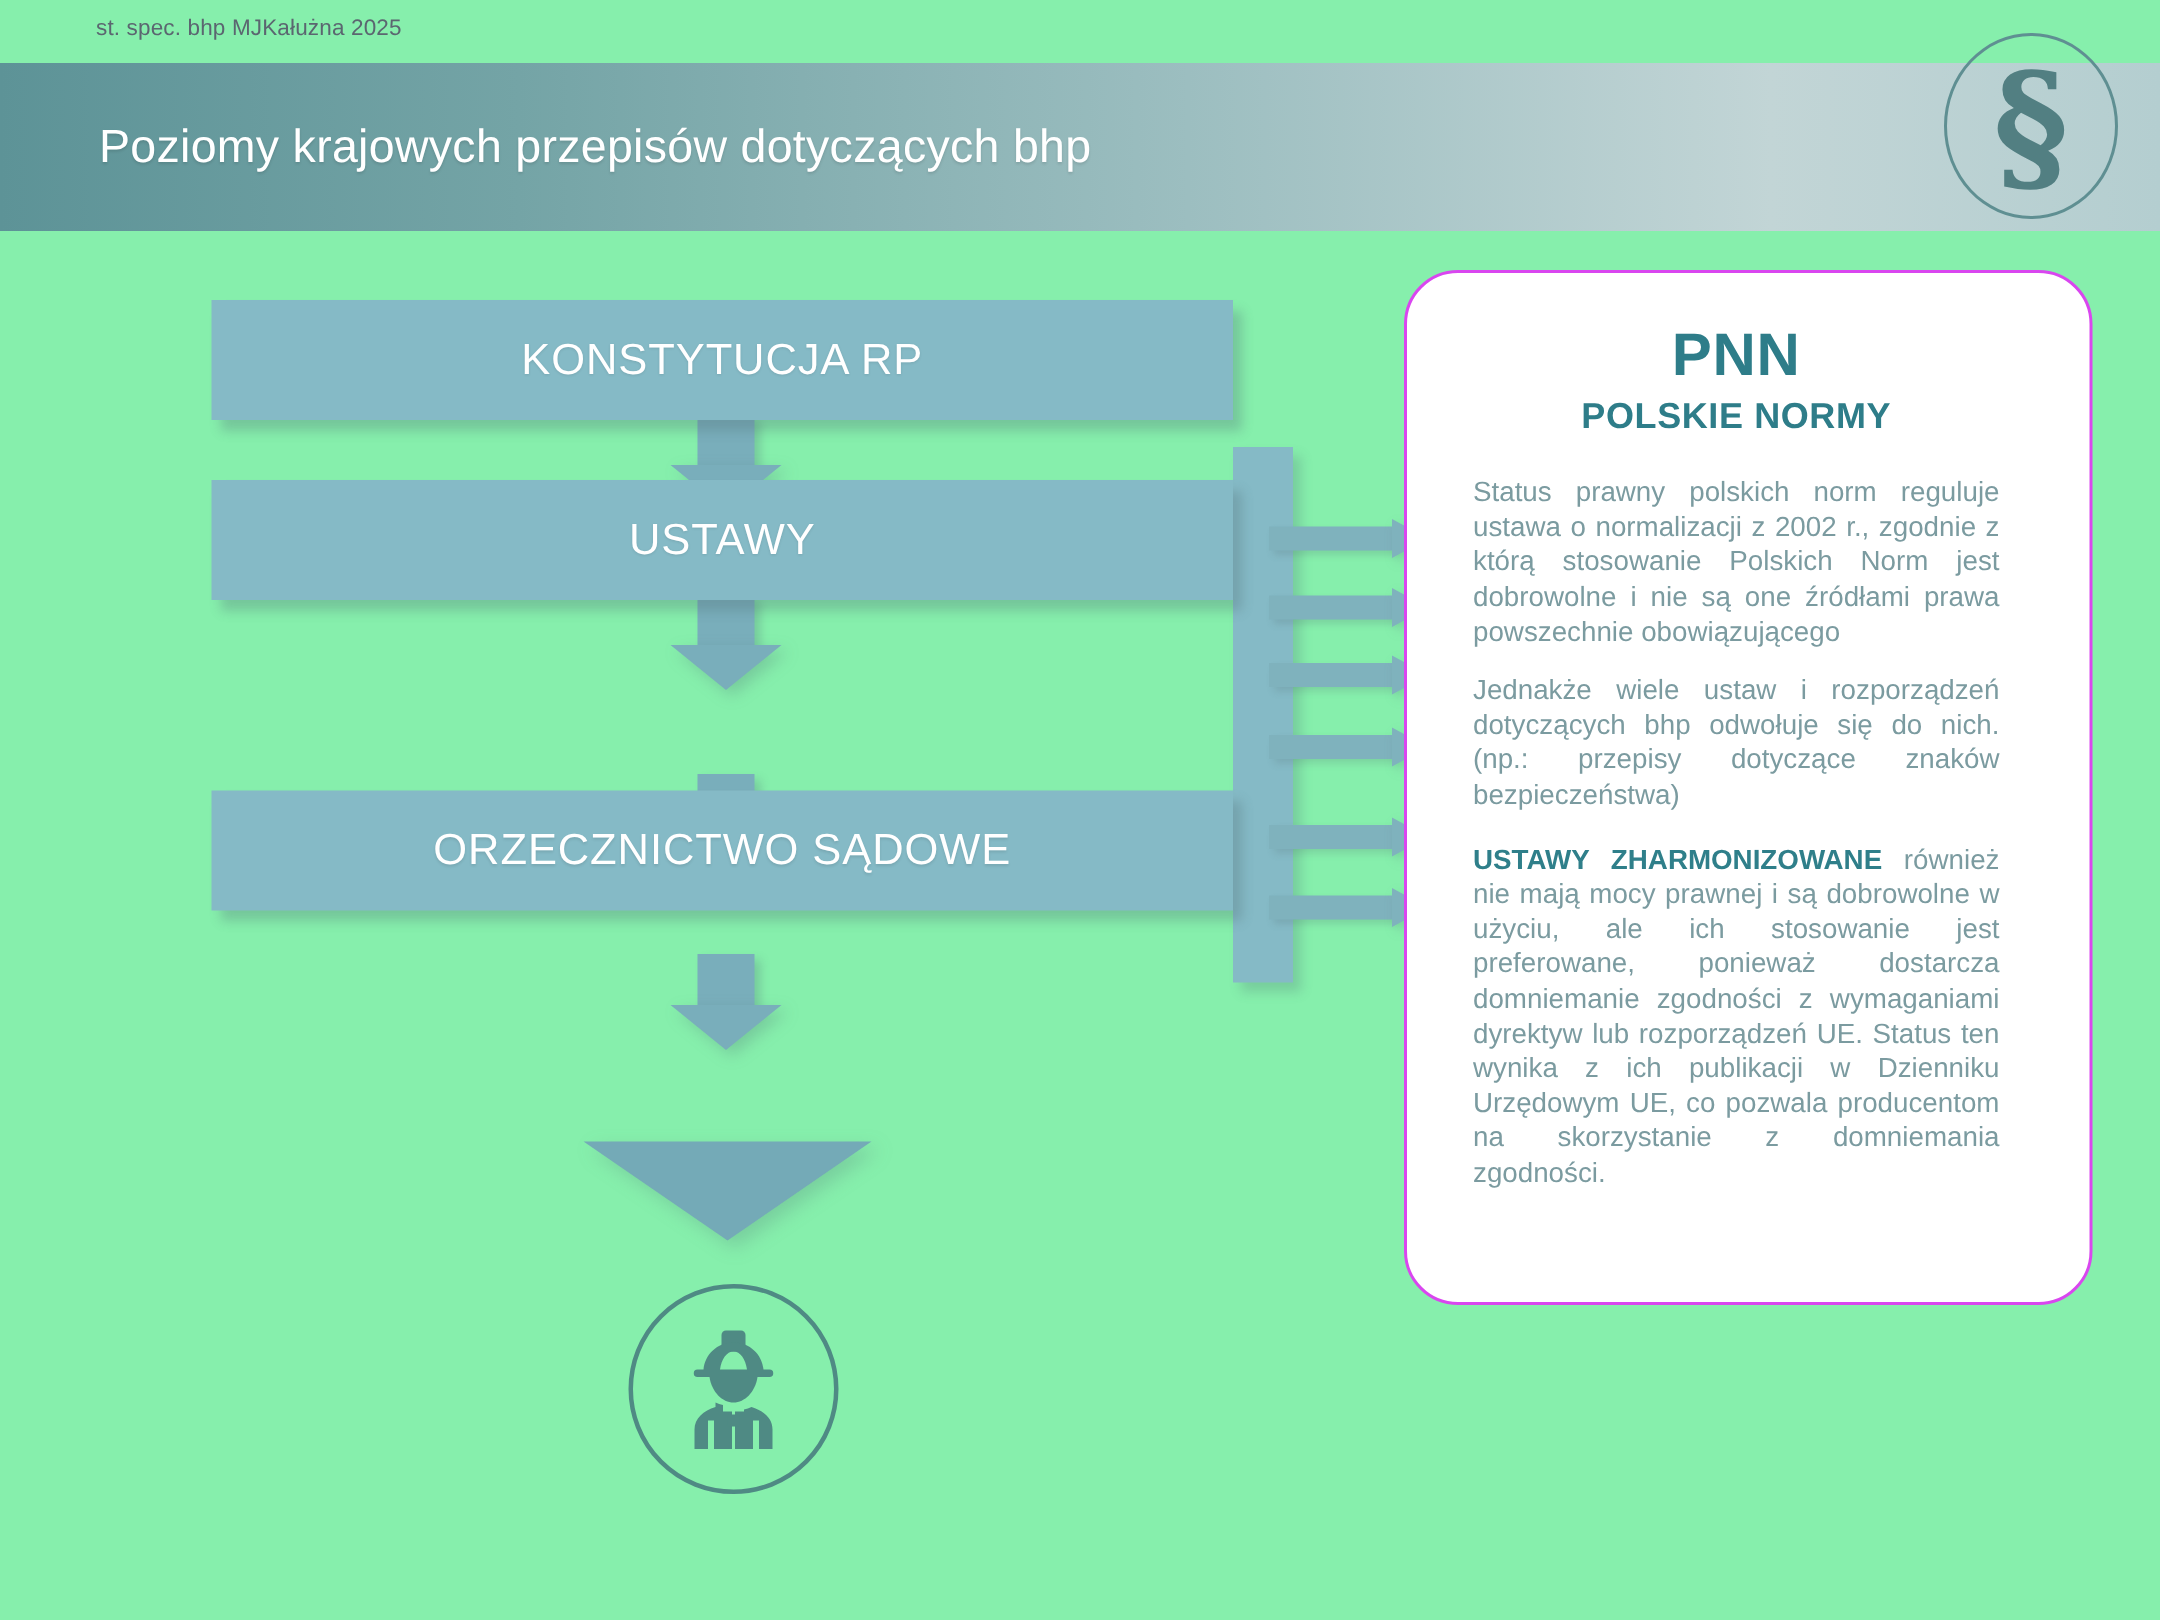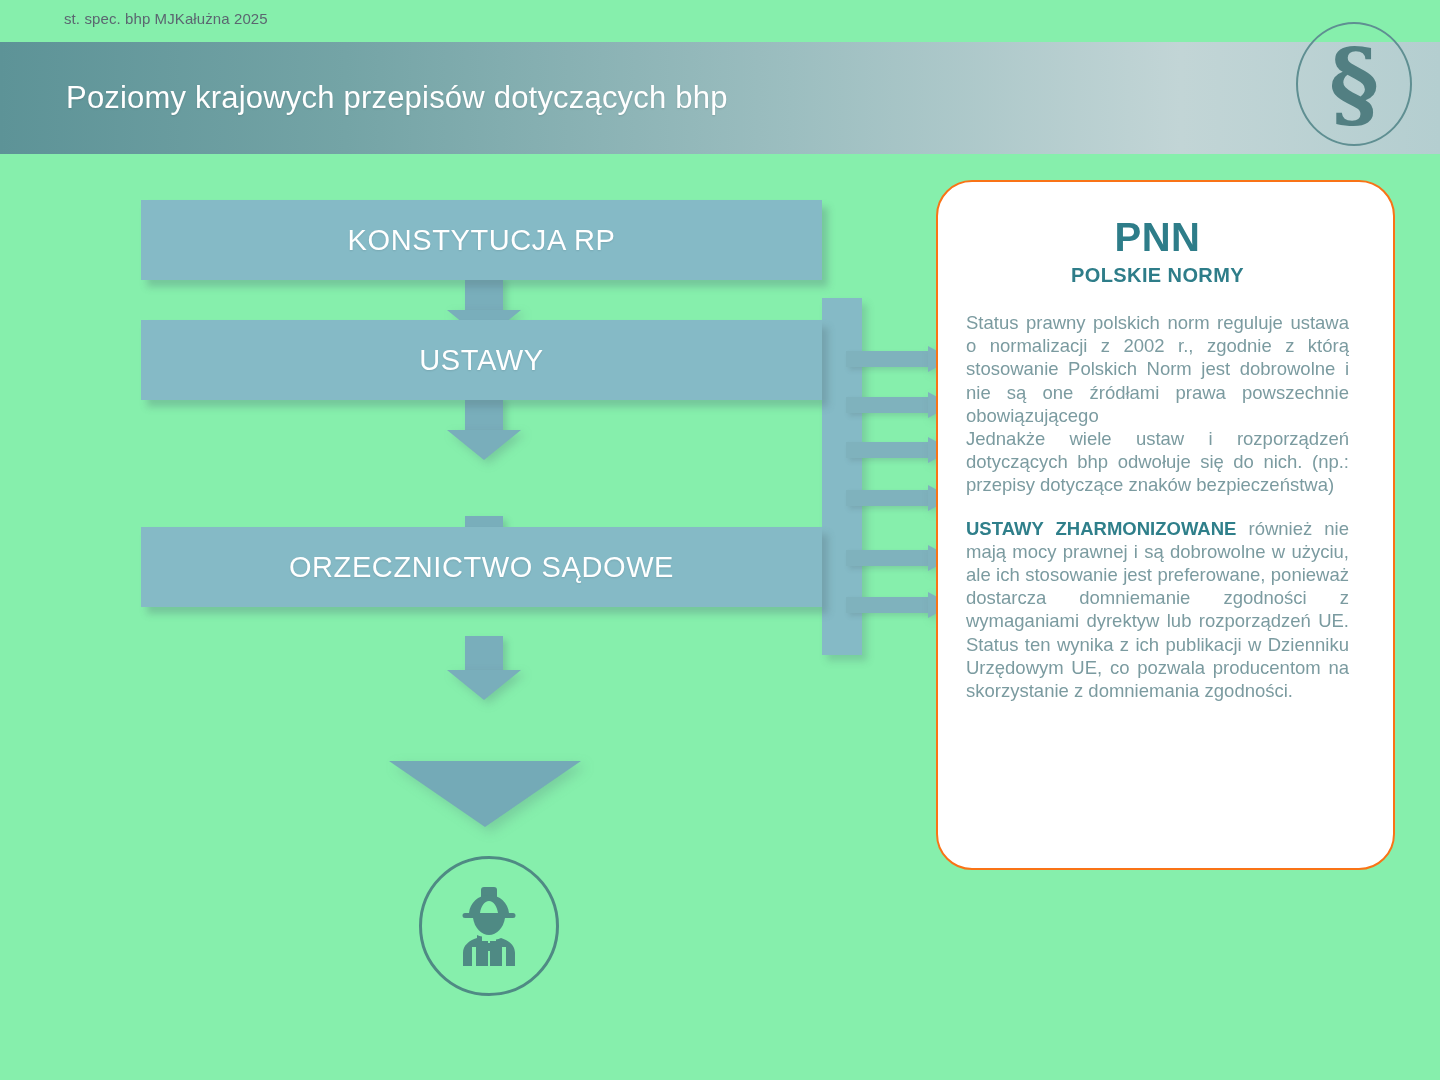--- a/index.html
+++ b/index.html
@@ -126,42 +126,42 @@
   .worker .ring {
     position: absolute; inset: 0;
     border: 3px solid #4f8a84; border-radius: 50%;
   }
   .worker svg { position: absolute; left: 27px; top: 27px; }
 
   
   .pnn {
     position: absolute; left: 936px; top: 180px;
     width: 459px; height: 690px;
-    border: 2px solid #f97316; border-radius: 36px;
+    border: 2px solid #d946ef; border-radius: 36px;
     background: #ffffff;
     padding: 34px 44px 0 28px;
     z-index: 4;
   }
   .pnn .pnn-title {
     text-align: center; color: #2e7d89;
     font-size: 40px; font-weight: 700; letter-spacing: .5px;
     line-height: 1.05;
   }
   .pnn .pnn-sub {
     text-align: center; color: #2e7d89;
-    font-size: 20px; font-weight: 700; letter-spacing: .4px;
+    font-size: 24px; font-weight: 700; letter-spacing: .4px;
     margin-top: 6px;
   }
   .pnn .body {
     margin-top: 24px;
     color: #7b9ba0; font-size: 18.5px; line-height: 1.255;
     text-align: justify; text-align-last: left;
     hyphens: none;
   }
-  .pnn .body p { margin: 0; }
+  .pnn .body p { margin: 16px; }
   .pnn .body p.gap { margin-top: 20px; }
   .pnn .body b { color: #2f7f8a; font-weight: 700; }
 </style>
 </head>
 <body>
 
 <div class="page">
 
   <div class="credit">st. spec. bhp MJKałużna 2025</div>
 

